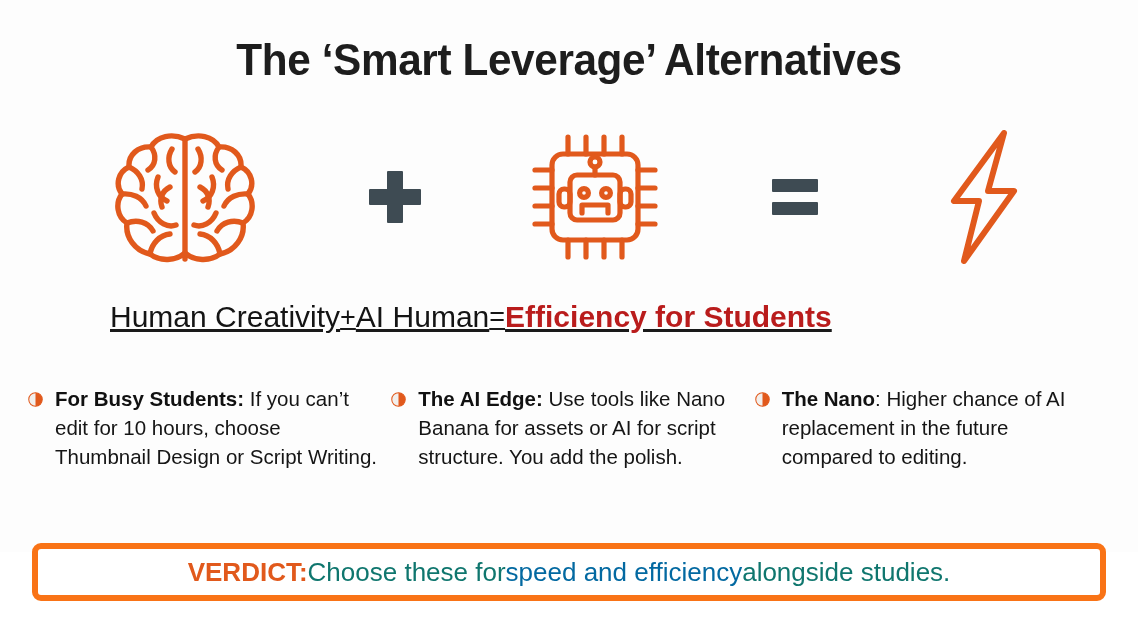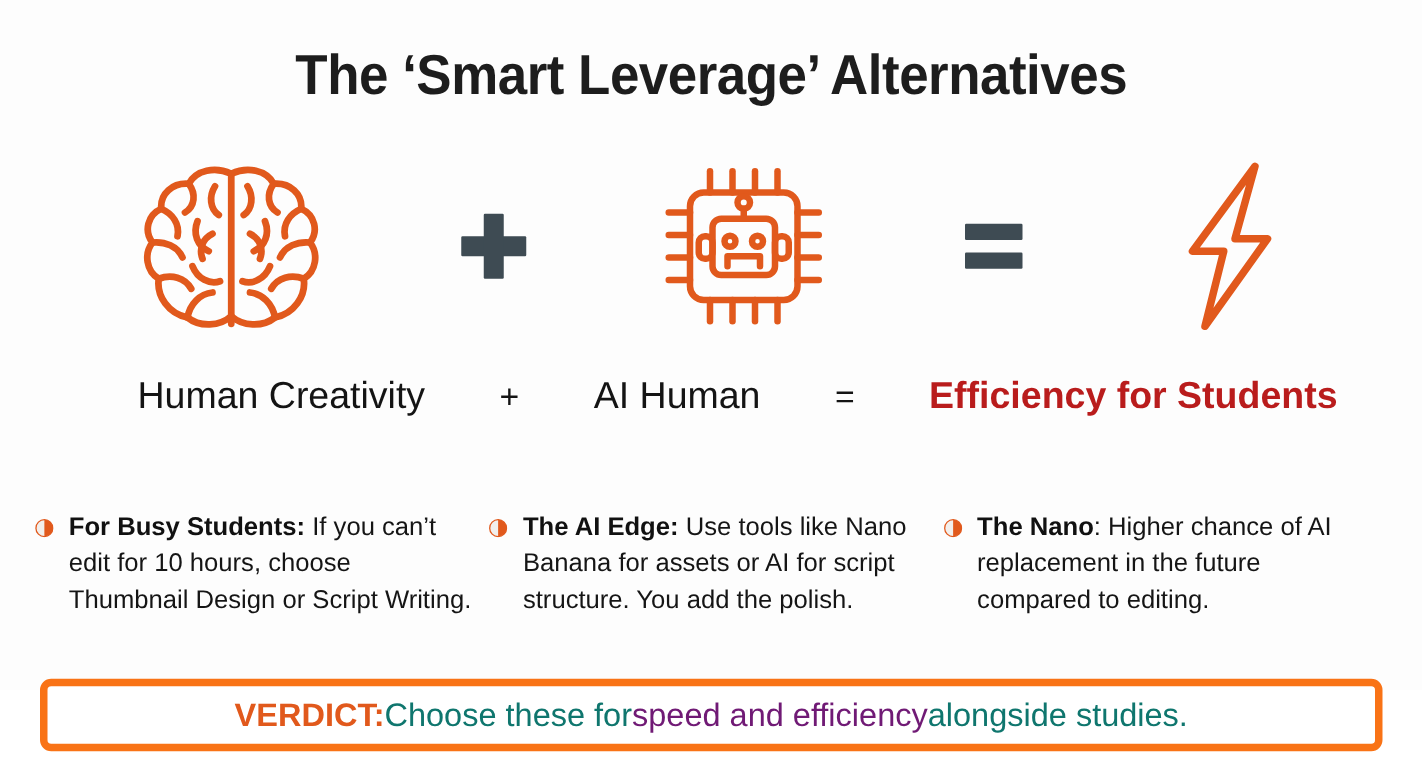--- a/index.html
+++ b/index.html
@@ -99,22 +99,22 @@
 
   
   .cap-row {
     position: absolute;
     top: 294px;
     left: 110px;
     width: 960px;
     height: 46px;
     display: flex;
     align-items: center;
-    justify-content: space-between;
     font-size: 30px;
+    text-decoration: underline;
   }
   .cap-text {
     color: #141414;
     white-space: nowrap;
   }
   .cap-op {
     color: #141414;
     font-size: 27px;
     font-weight: 500;
   }
@@ -133,21 +133,20 @@
     display: flex;
     justify-content: flex-start;
     gap: 0px;
   }
   .bullet {
     display: flex;
     align-items: flex-start;
     width: 368px;
     box-sizing: border-box;
     padding-right: 14px;
-    margin-top: 23px;
   }
   .bullet-marker {
     flex: 0 0 auto;
     width: 15px;
     height: 15px;
     margin-top: 8px;
     margin-right: 12px;
   }
   .bullet-body {
     font-size: 20.5px;
@@ -173,21 +172,21 @@
     display: flex;
     align-items: center;
     justify-content: center;
     font-size: 26px;
   }
   .verdict-label {
     color: #e1591c;
     font-weight: bold;
   }
   .verdict-mid { color: #0f766e; }
-  .verdict-accent { color: #701a75; }
+  .verdict-accent { color: #0369a1; }
 </style>
 </head>
 <body>
 
 <div class="slide">
 
   <div class="title">The ‘Smart Leverage’ Alternatives</div>
 
   <div class="eq-row">
 

